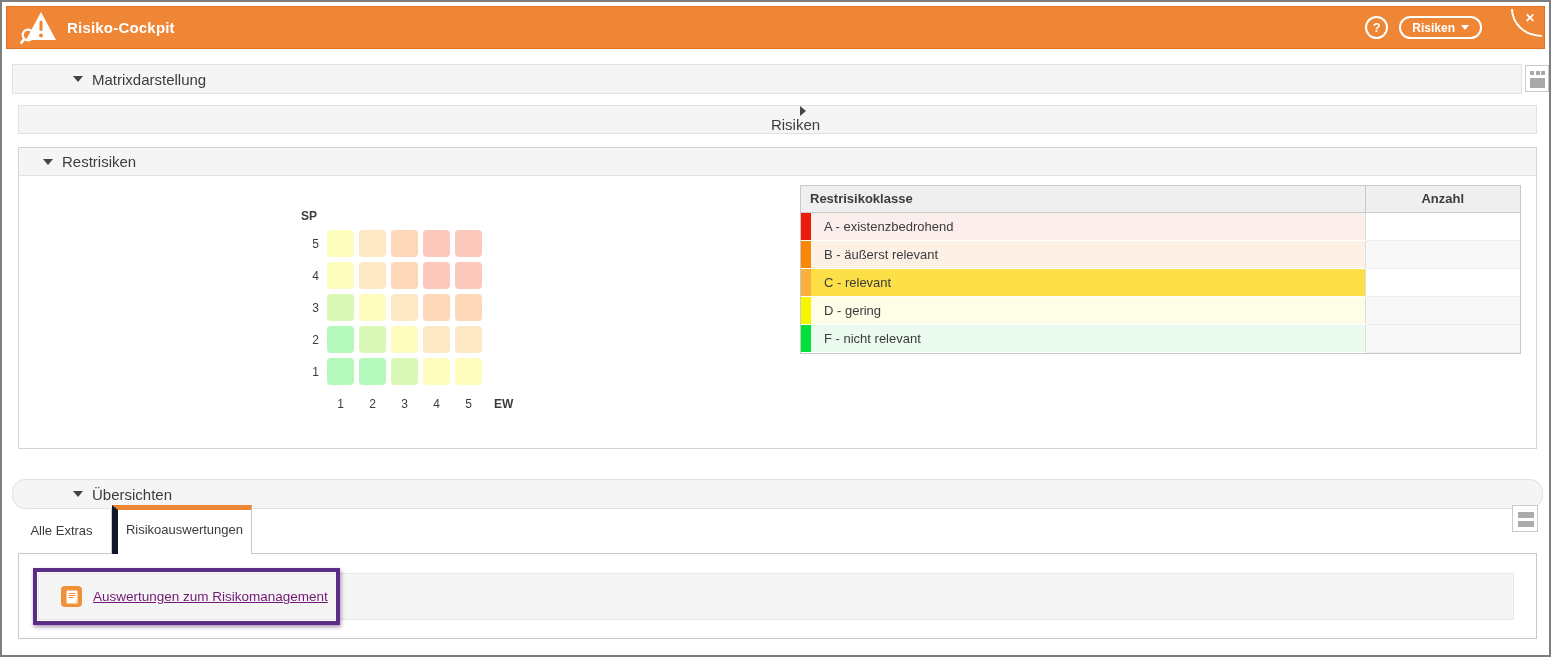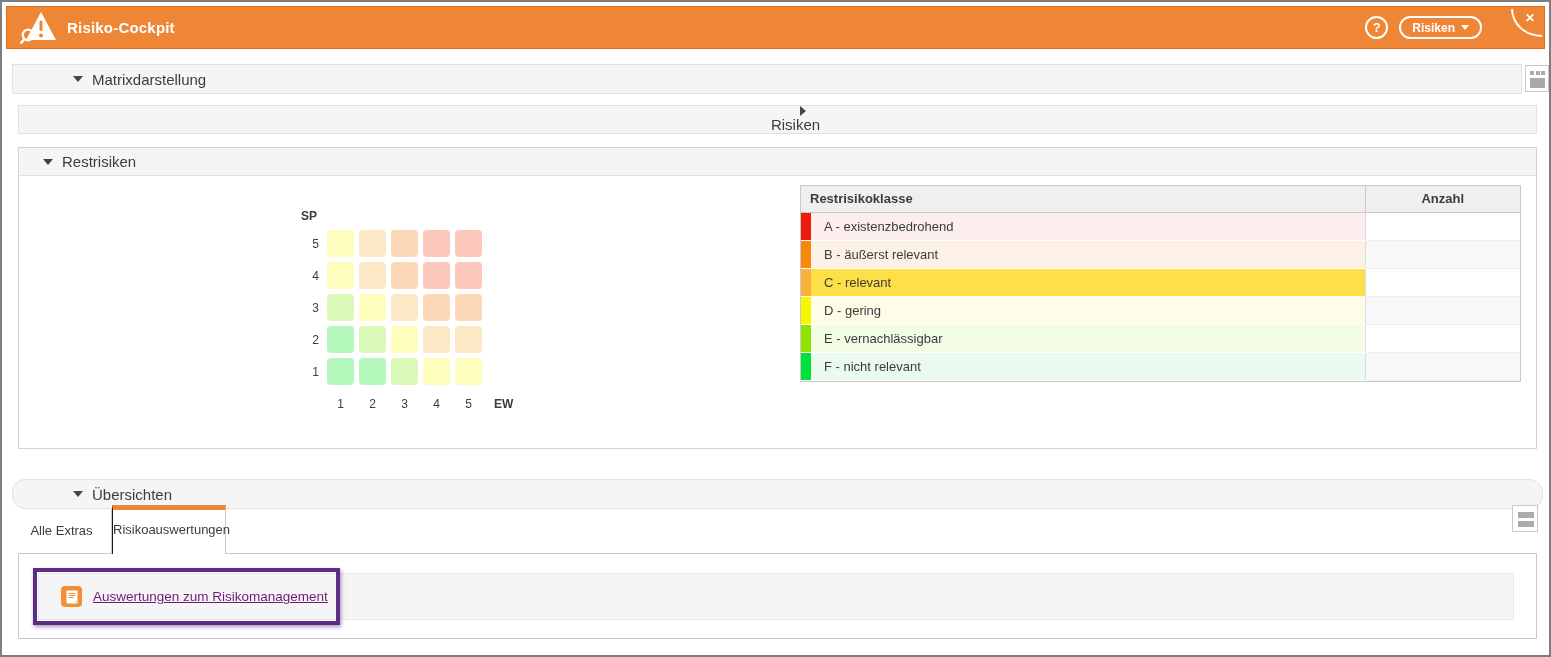--- a/index.html
+++ b/index.html
@@ -68,22 +68,22 @@
   table.rr th.anzahl { width:155px; text-align:center; padding:4px; border-left:1px solid #c9c9c9; }
   table.rr td.klasse { position:relative; height:28px; padding-left:23px; border-bottom:1px solid #fff; }
   table.rr td .classbar { position:absolute; left:0; top:0; width:10px; height:100%; }
   table.rr td.anzahl { border-left:1px solid #ddd; border-bottom:1px solid #eee; background:#fff; }
   table.rr td.anzahl.alt { background:#f8f8f8; }
 
   
   .tab { position:absolute; background:#fff; font-size:13px; color:#3c3c3c; text-align:center; cursor:pointer; }
   #tab-alle   { left:10px; top:507px; width:100px; height:44px; line-height:44px;
                 border-right:1px solid #c9c9c9; z-index:1; }
-  #tab-risiko { left:110px; top:503px; width:114px; height:49px; line-height:40px;
-                border-left:1px solid #0f172a; border-right:1px solid #c9c9c9;
+  #tab-risiko { left:110px; top:503px; width:140px; height:49px; line-height:40px;
+                border-left:6px solid #0f172a; border-right:1px solid #c9c9c9;
                 border-top:5px solid #ef8636; z-index:3; }
   #panel { position:absolute; left:16px; top:551px; width:1519px; height:86px;
            border:1px solid #c9c9c9; background:#fff; }
   #link-row { position:absolute; left:19px; top:19px; width:1476px; height:47px;
               background:#f5f5f5; border:1px solid #e8e8e8; display:flex; align-items:center; }
   .doc-icon { margin-left:22px; width:21px; height:21px; background:#f0913a; border-radius:4px;
               display:flex; align-items:center; justify-content:center; flex:none; }
   .ov-link { margin-left:11px; color:#701a75; font-size:13.5px; text-decoration:underline; cursor:pointer; }
   #highlight { position:absolute; left:14px; top:14px; width:307px; height:57px;
                border:4px solid #5c2d87; box-shadow:1px 2px 4px rgba(60,20,100,.45); z-index:5;
@@ -211,24 +211,20 @@
               </tr>
               <tr>
                 <td class="klasse" style="background: #fde047;"><span class="classbar" style="background: rgb(249, 177, 60);"></span><span>C - relevant</span></td>
                 <td class="anzahl"></td>
               </tr>
               <tr>
                 <td class="klasse" style="background: rgb(253, 253, 232);"><span class="classbar" style="background: rgb(246, 246, 0);"></span><span>D - gering</span></td>
                 <td class="anzahl alt"></td>
               </tr>
               <tr>
-                <td class="klasse" style="background: rgb(243, 252, 229);"><span class="classbar" style="background: rgb(143, 227, 3);"></span><span>E - vernachlässigbar</span></td>
-                <td class="anzahl"></td>
-              </tr>
-              <tr>
                 <td class="klasse" style="background: rgb(234, 250, 238);"><span class="classbar" style="background: rgb(0, 225, 60);"></span><span>F - nicht relevant</span></td>
                 <td class="anzahl alt"></td>
               </tr>
             </tbody>
         </table>
       </div>
     </div>
   </div>
 
   <div class="section-bar" id="bar-uebersichten">

